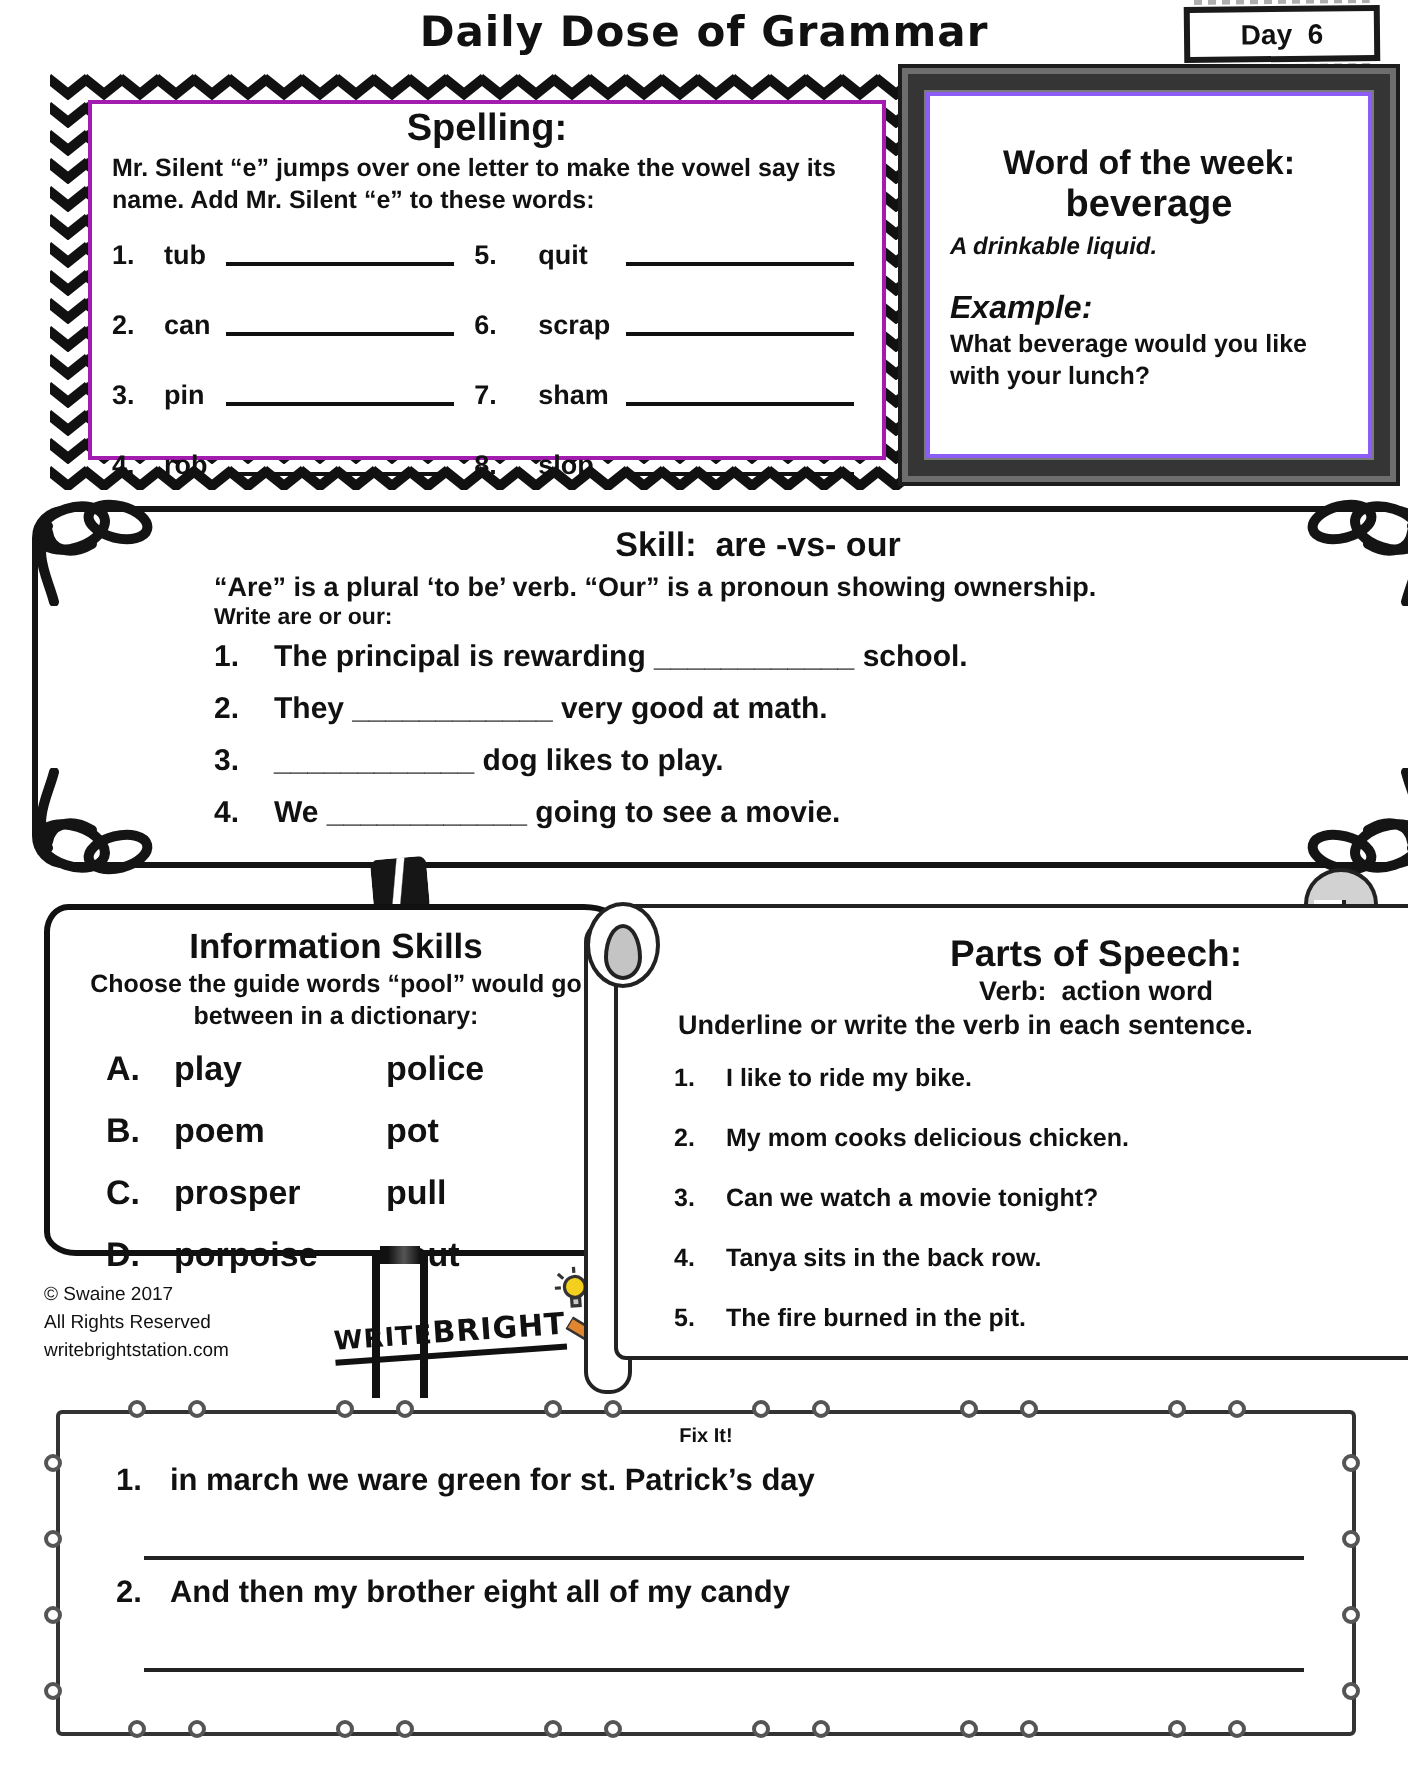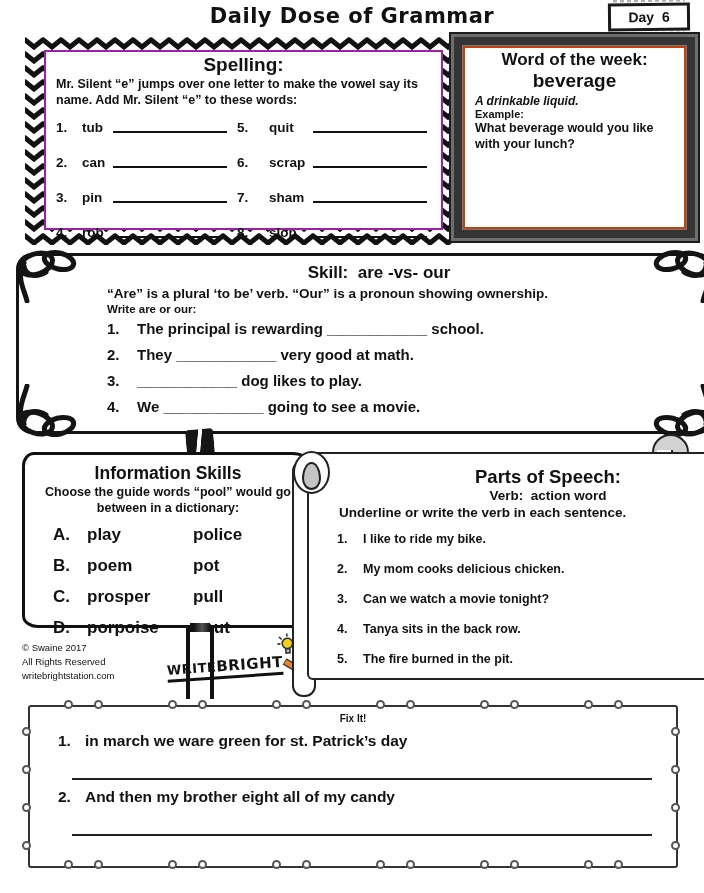--- a/index.html
+++ b/index.html
@@ -2,47 +2,47 @@
 <html><head>
 <meta charset="utf-8">
 <style>
   * { box-sizing: border-box; margin: 0; padding: 0; }
   body { background: #ffffff; font-family: "Liberation Sans", sans-serif; color: #111; }
   .page { position: relative; width: 704px; height: 893px; background: #fff; overflow: hidden; }
 
   
   .main-title { position: absolute; top: 4px; left: 0; right: 0; text-align: center;
     font-size: 21px; font-weight: bold; letter-spacing: .5px; font-family: "DejaVu Sans", sans-serif; }
-  .day-badge { position: absolute; top: 3px; right: 14px; width: 82px; height: 28px;
+  .day-badge { position: absolute; top: 3px; right: 14px; width: 98px; height: 28px;
     border: 3px solid #1a1a1a; background: #fff; display: flex; align-items: center; justify-content: center;
     font-size: 14px; font-weight: bold; white-space: pre; transform: rotate(-.6deg); }
   .day-badge::before, .day-badge::after { content: ""; position: absolute; left: 2px; right: 2px; height: 5px;
     background: repeating-linear-gradient(90deg,#9a9a9a 0 4px,#fff 4px 7px); opacity: .8; }
   .day-badge::before { top: -9px; } .day-badge::after { bottom: -9px; }
 
   
   .spelling-frame { position: absolute; left: 25px; top: 36px; width: 437px; height: 209px; }
   .spelling-frame > svg.zz { position: absolute; inset: 0; }
   .spelling-inner { position: absolute; left: 19px; right: 19px; top: 14px; bottom: 15px;
     background: #fff; border: 2px solid #a21caf; padding: 2px 10px 0 10px; }
   .sp-title { text-align: center; font-size: 19px; font-weight: bold; }
   .sp-instr { font-size: 12.5px; font-weight: bold; line-height: 1.25; margin-top: 1px; }
   .sp-grid { display: grid; grid-template-columns: 20px max-content 1fr 26px max-content 1fr;
     column-gap: 6px; row-gap: 20px; margin-top: 12px; font-size: 13.5px; font-weight: bold; align-items: end; }
   .sp-line { border-bottom: 2px solid #111; height: 4px; margin: 0 4px 2px 2px; }
 
   
   .wow-frame { position: absolute; left: 449px; top: 32px; width: 251px; height: 211px;
     background: #353535; border: 2px solid #1d1d1d; box-shadow: inset 0 0 0 3px #6e6e6e; padding: 12px; }
-  .wow-inner { width: 100%; height: 100%; background: #fff; border: 2px solid #c2410c;
-    box-shadow: 0 0 0 1px #7a7a7a; padding: 2px 10px; }
+  .wow-inner { width: 100%; height: 100%; background: #fff; border: 2px solid #8b5cf6;
+    box-shadow: 0 0 0 1px #7a7a7a; padding: 24px 10px; }
   .wow-title { text-align: center; font-size: 17px; font-weight: bold; }
   .wow-word { text-align: center; font-size: 19px; font-weight: bold; }
   .wow-def { font-size: 12px; font-weight: bold; font-style: italic; margin-top: 2px; }
-  .wow-ex-label { font-size: 11px; font-weight: bold; margin-top: 0; }
+  .wow-ex-label { font-size: 16px; font-weight: bold; margin-top: 16px; font-style: italic; }
   .wow-ex { font-size: 12.5px; font-weight: bold; line-height: 1.3; }
 
   
   .skill-box { position: absolute; left: 16px; top: 253px; width: 698px; height: 181px;
     border: 3px solid #141414; border-radius: 16px; }
   .skill-box svg.orn { position: absolute; width: 76px; height: 56px; }
   .orn.tl { left: -7px; top: -9px; } .orn.tr { right: -7px; top: -9px; transform: scaleX(-1); }
   .orn.bl { left: -7px; bottom: -9px; transform: scaleY(-1); } .orn.br { right: -7px; bottom: -9px; transform: scale(-1,-1); }
   .skill-content { padding: 7px 60px 0 88px; }
   .skill-title { text-align: center; font-size: 17px; font-weight: bold; white-space: pre; }

